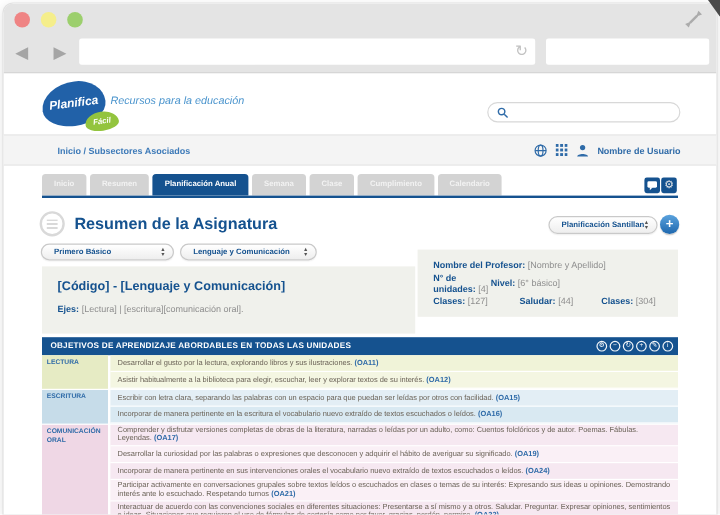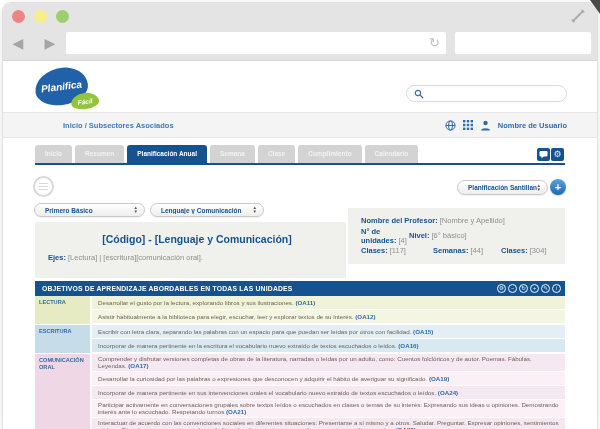--- a/index.html
+++ b/index.html
@@ -31,21 +31,21 @@
               border-radius:50% 50% 50% 50%/60% 60% 40% 40%;transform:rotate(-8deg);
               display:flex;align-items:center;justify-content:center;font-size:6.5px;font-style:italic;font-weight:bold;z-index:3;}
   .tagline{position:absolute;left:89px;top:76px;font-size:9px;font-style:italic;color:#4a94cd;}
   .hsearch{position:absolute;left:403px;top:82px;width:161px;height:17px;border:1px solid #d8d8d8;border-radius:9px;
            background:#fff;display:flex;align-items:center;padding-left:7px;box-sizing:border-box;}
   .hsearch input{border:0;outline:0;background:transparent;font-size:8px;width:130px;margin-left:4px;}
 
   
   .utility{position:absolute;left:0;top:109px;width:100%;height:26px;background:#f4f4f4;
            border-top:1px solid #e6e6e6;border-bottom:1px solid #e6e6e6;display:flex;align-items:center;box-sizing:border-box;}
-  .breadcrumb{margin-left:60px;font-size:7.5px;font-weight:bold;color:#3d7ab8;}
+  .breadcrumb{margin-left:45px;font-size:7.5px;font-weight:bold;color:#3d7ab8;}
   .utilright{margin-left:auto;margin-right:30px;display:flex;align-items:center;gap:7px;}
   .username{font-size:7.5px;font-weight:bold;color:#2f6ba8;text-align:right;}
 
   
   .tabs{position:absolute;left:32px;top:142px;height:18px;display:flex;gap:3px;}
   .tab{height:18px;line-height:18px;padding:0 10px;background:#d3d3d3;color:#f2f2f2;font-size:6.5px;font-weight:bold;
        border-radius:3px 3px 0 0;white-space:nowrap;}
   .tab.active{background:#15528f;color:#fff;}
   .tabline{position:absolute;left:32px;top:160px;width:530px;height:2px;background:#15528f;}
   .sqbtn{position:absolute;top:145px;width:13px;height:13px;background:#15528f;border-radius:2px;color:#fff;
@@ -68,21 +68,21 @@
   .plan-pill{position:absolute;left:454px;top:177px;width:91px;height:15px;}
   .addbtn{position:absolute;left:547px;top:176px;width:16px;height:16px;border-radius:50%;
           background:linear-gradient(#5ba3de,#1e67ae);color:#fff;font-size:11px;font-weight:bold;
           display:flex;align-items:center;justify-content:center;box-shadow:0 1px 1px rgba(0,0,0,.2);}
   .grade-pill{position:absolute;left:31px;top:200px;width:111px;height:14px;}
   .subject-pill{position:absolute;left:147px;top:200px;width:114px;height:14px;}
 
   
   .info-left{position:absolute;left:32px;top:219px;width:311px;height:56px;background:#f0f1ec;}
   .info-right{position:absolute;left:345px;top:205px;width:217px;height:56px;background:#f0f1ec;}
-  .course-title{margin:11px 0 0 13px;font-size:10.5px;font-weight:bold;color:#15528f;text-align:center;}
+  .course-title{margin:11px 0 0 13px;font-size:10.5px;font-weight:bold;color:#15528f;}
   .course-axes{margin:8px 4px 0 13px;font-size:7.5px;color:#8e8e8e;}
   .course-axes b{color:#15528f;}
   .info-right .line{display:flex;margin-left:13px;font-size:7.5px;color:#8e8e8e;height:15px;align-items:center;}
   .info-right .line:first-child{margin-top:5px;}
   .info-right b{color:#15528f;}
   .cellw1{width:48px;}.cellw2{width:72px;}.cellw3{width:68px;}
 
   
   .objhdr{position:absolute;left:32px;top:278px;width:530px;height:15px;background:#15528f;color:#fff;
           display:flex;align-items:center;box-sizing:border-box;}
@@ -135,20 +135,21 @@
         </svg>
       </div>
     </div>
 
     <div class="logo-blue">
         <span>Planifica</span>
       </div>
     <div class="logo-green">
         <span>Fácil</span>
       </div>
+    <div class="tagline">Recursos para la educación</div>
 
     <div class="hsearch">
       <svg width="10" height="10" viewBox="0 0 10 10">
         <circle cx="4" cy="4" r="2.7" fill="none" stroke="#2f6ba8" stroke-width="1.2"></circle>
         <line x1="6.2" y1="6.2" x2="9" y2="9" stroke="#2f6ba8" stroke-width="1.2"></line>
       </svg>
       <input value="" style="">
     </div>
 
     <div class="utility">
@@ -196,20 +197,21 @@
         <polygon points="2.5,6 2.5,8.5 5,6" fill="#fff"></polygon>
       </svg>
     </div>
     <div class="sqbtn sq2">
         <span>⚙</span>
       </div>
 
     <div class="ptitle-icon">
         <i></i>
       </div>
+    <div class="ptitle">Resumen de la Asignatura</div>
 
     <div class="pill plan-pill">
       <span class="lbl">Planificación Santillana</span>
       <span class="arrows">
           <span>▲</span>
           <span>▼</span>
         </span>
     </div>
     <div class="addbtn">+</div>
 
@@ -237,22 +239,22 @@
     </div>
     <div class="info-right">
       <div class="line">
         <span><b>Nombre del Profesor:</b>&nbsp;<span>[Nombre y Apellido]</span></span>
       </div>
       <div class="line">
         <span class="cellw1"><b>N° de unidades:</b>&nbsp;<span>[4]</span></span>
         <span><b>Nivel:</b>&nbsp;<span>[6° básico]</span></span>
       </div>
       <div class="line">
-        <span class="cellw2"><b>Clases:</b>&nbsp;<span>[117]</span></span>
-        <span class="cellw3"><b>Semanas:</b>&nbsp;<span>[44]</span></span>
+        <span class="cellw2"><b>Clases:</b>&nbsp;<span>[127]</span></span>
+        <span class="cellw3"><b>Saludar:</b>&nbsp;<span>[44]</span></span>
         <span><b>Clases:</b>&nbsp;<span>[304]</span></span>
       </div>
     </div>
 
     <div class="objhdr">
       <div class="t">OBJETIVOS DE APRENDIZAJE ABORDABLES EN TODAS LAS UNIDADES</div>
       <div class="tools">
         <div class="tool">⚙</div>
         <div class="tool">−</div>
         <div class="tool">↻</div>

